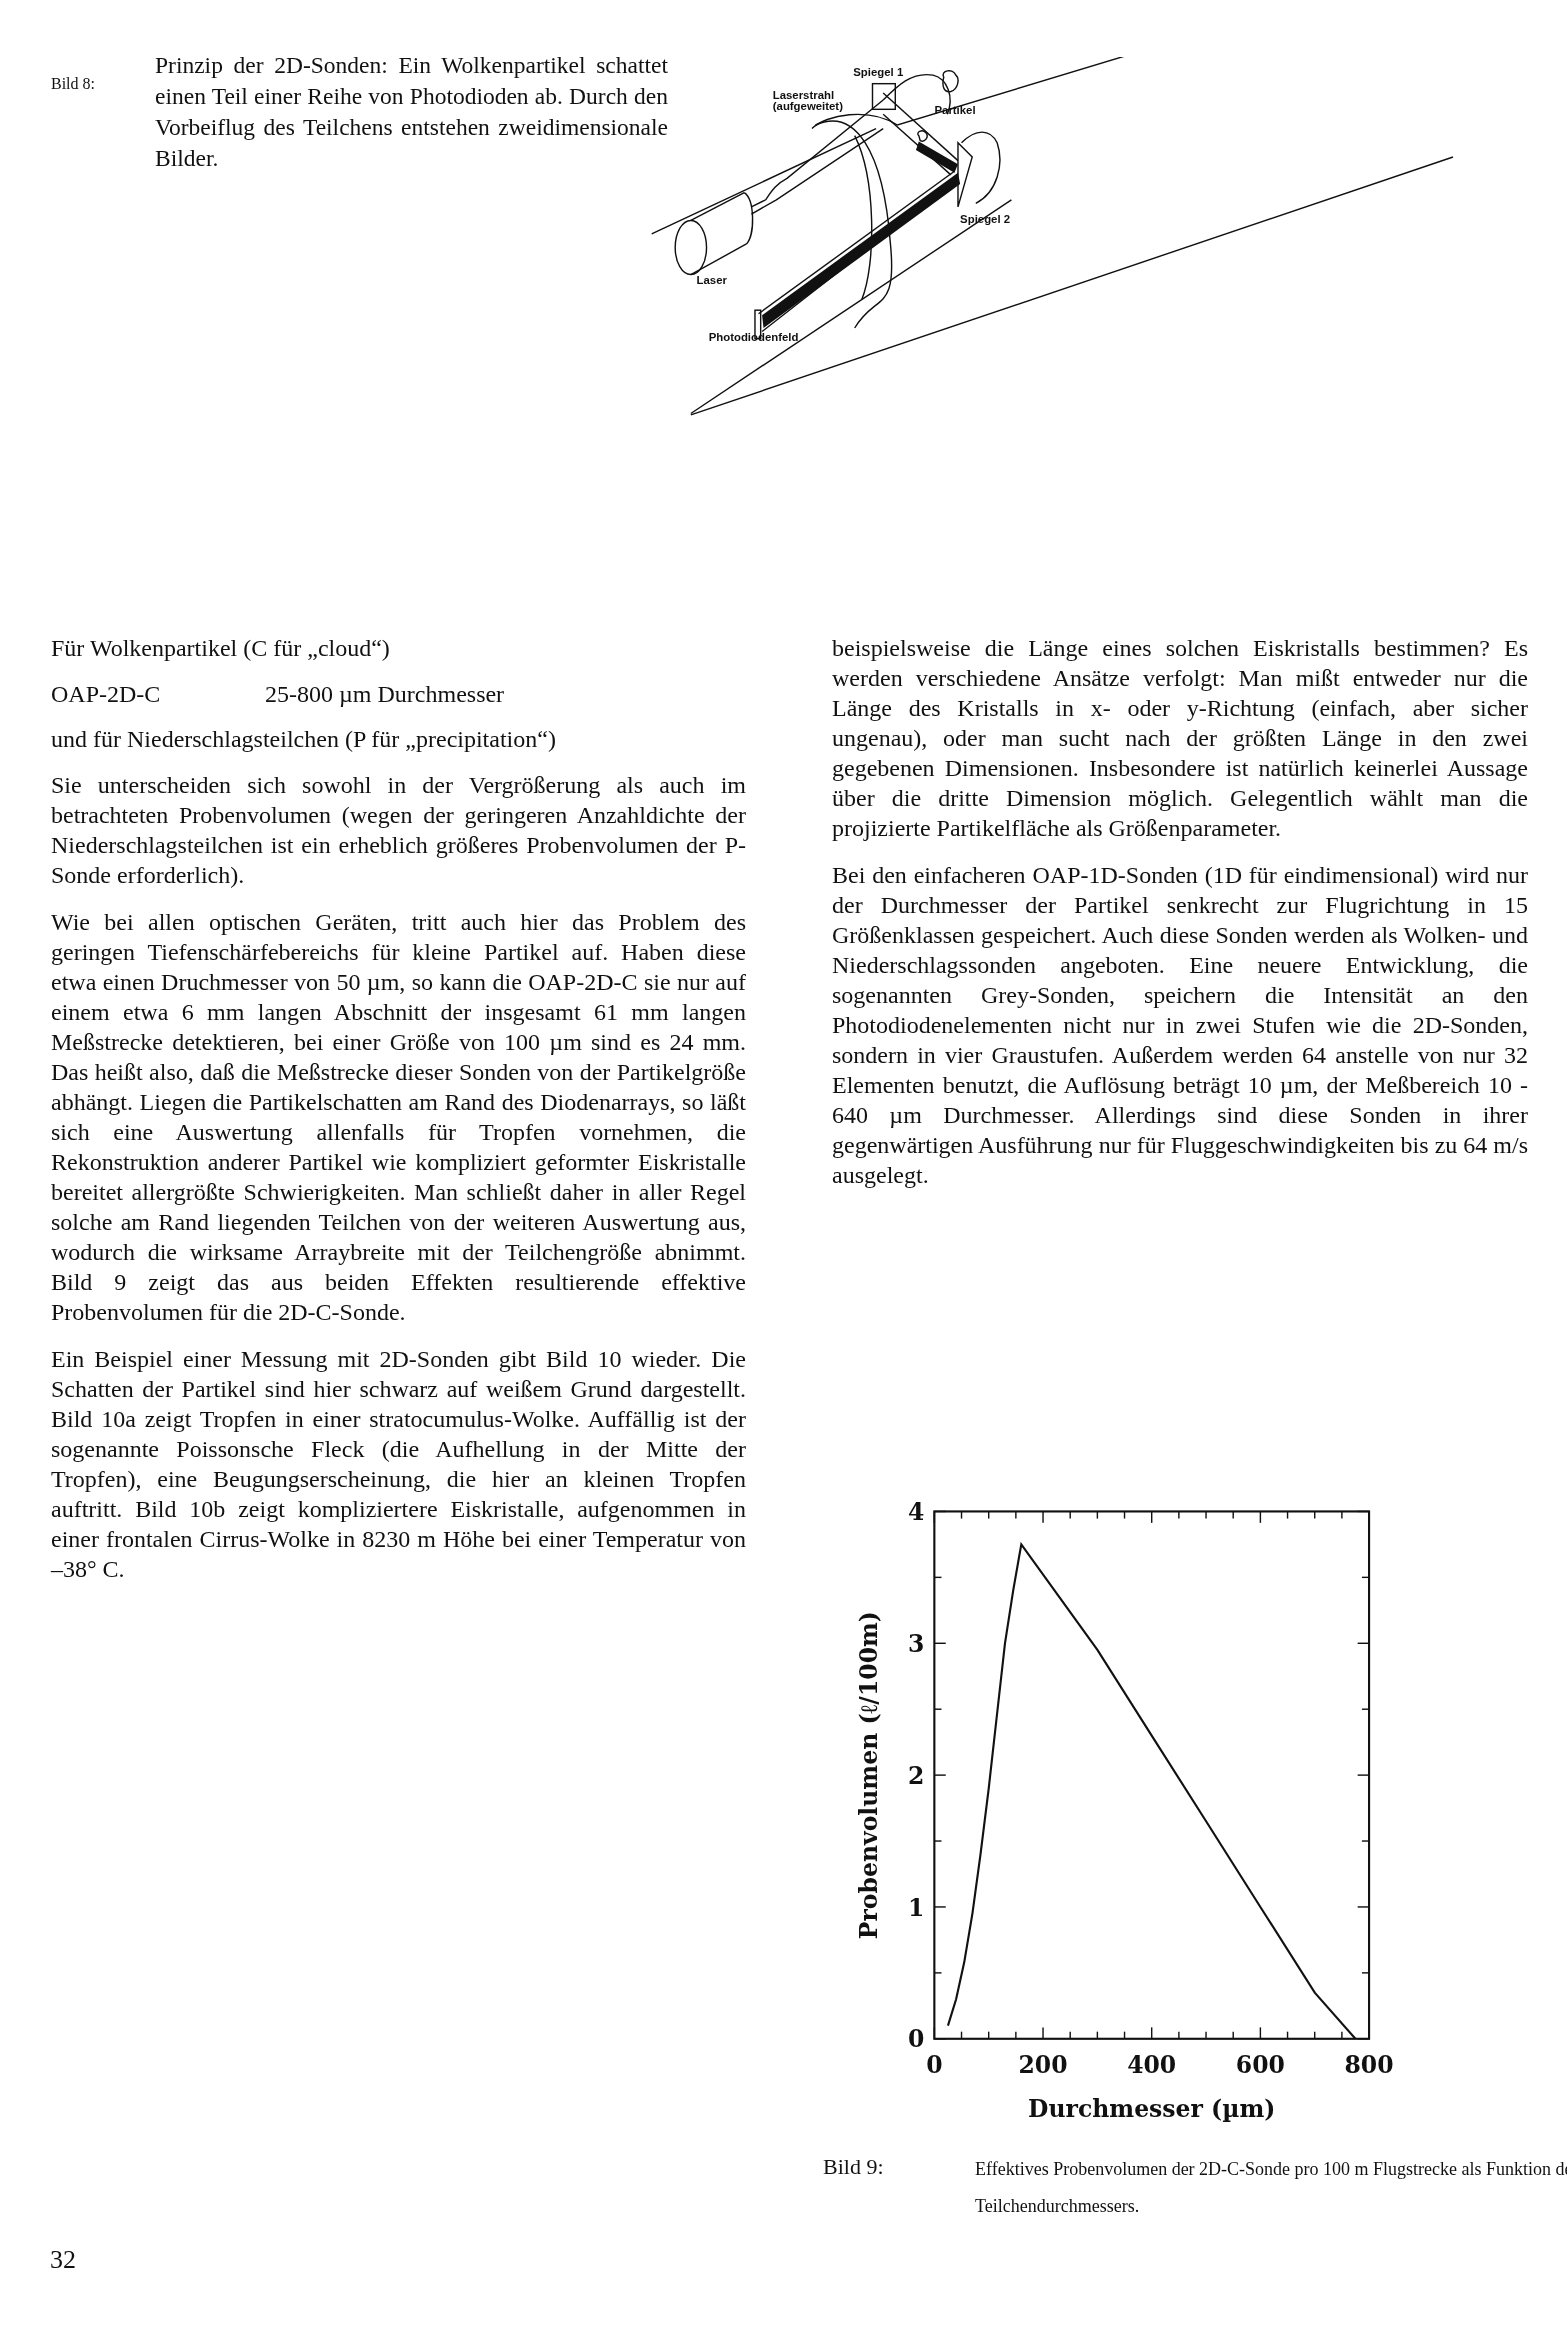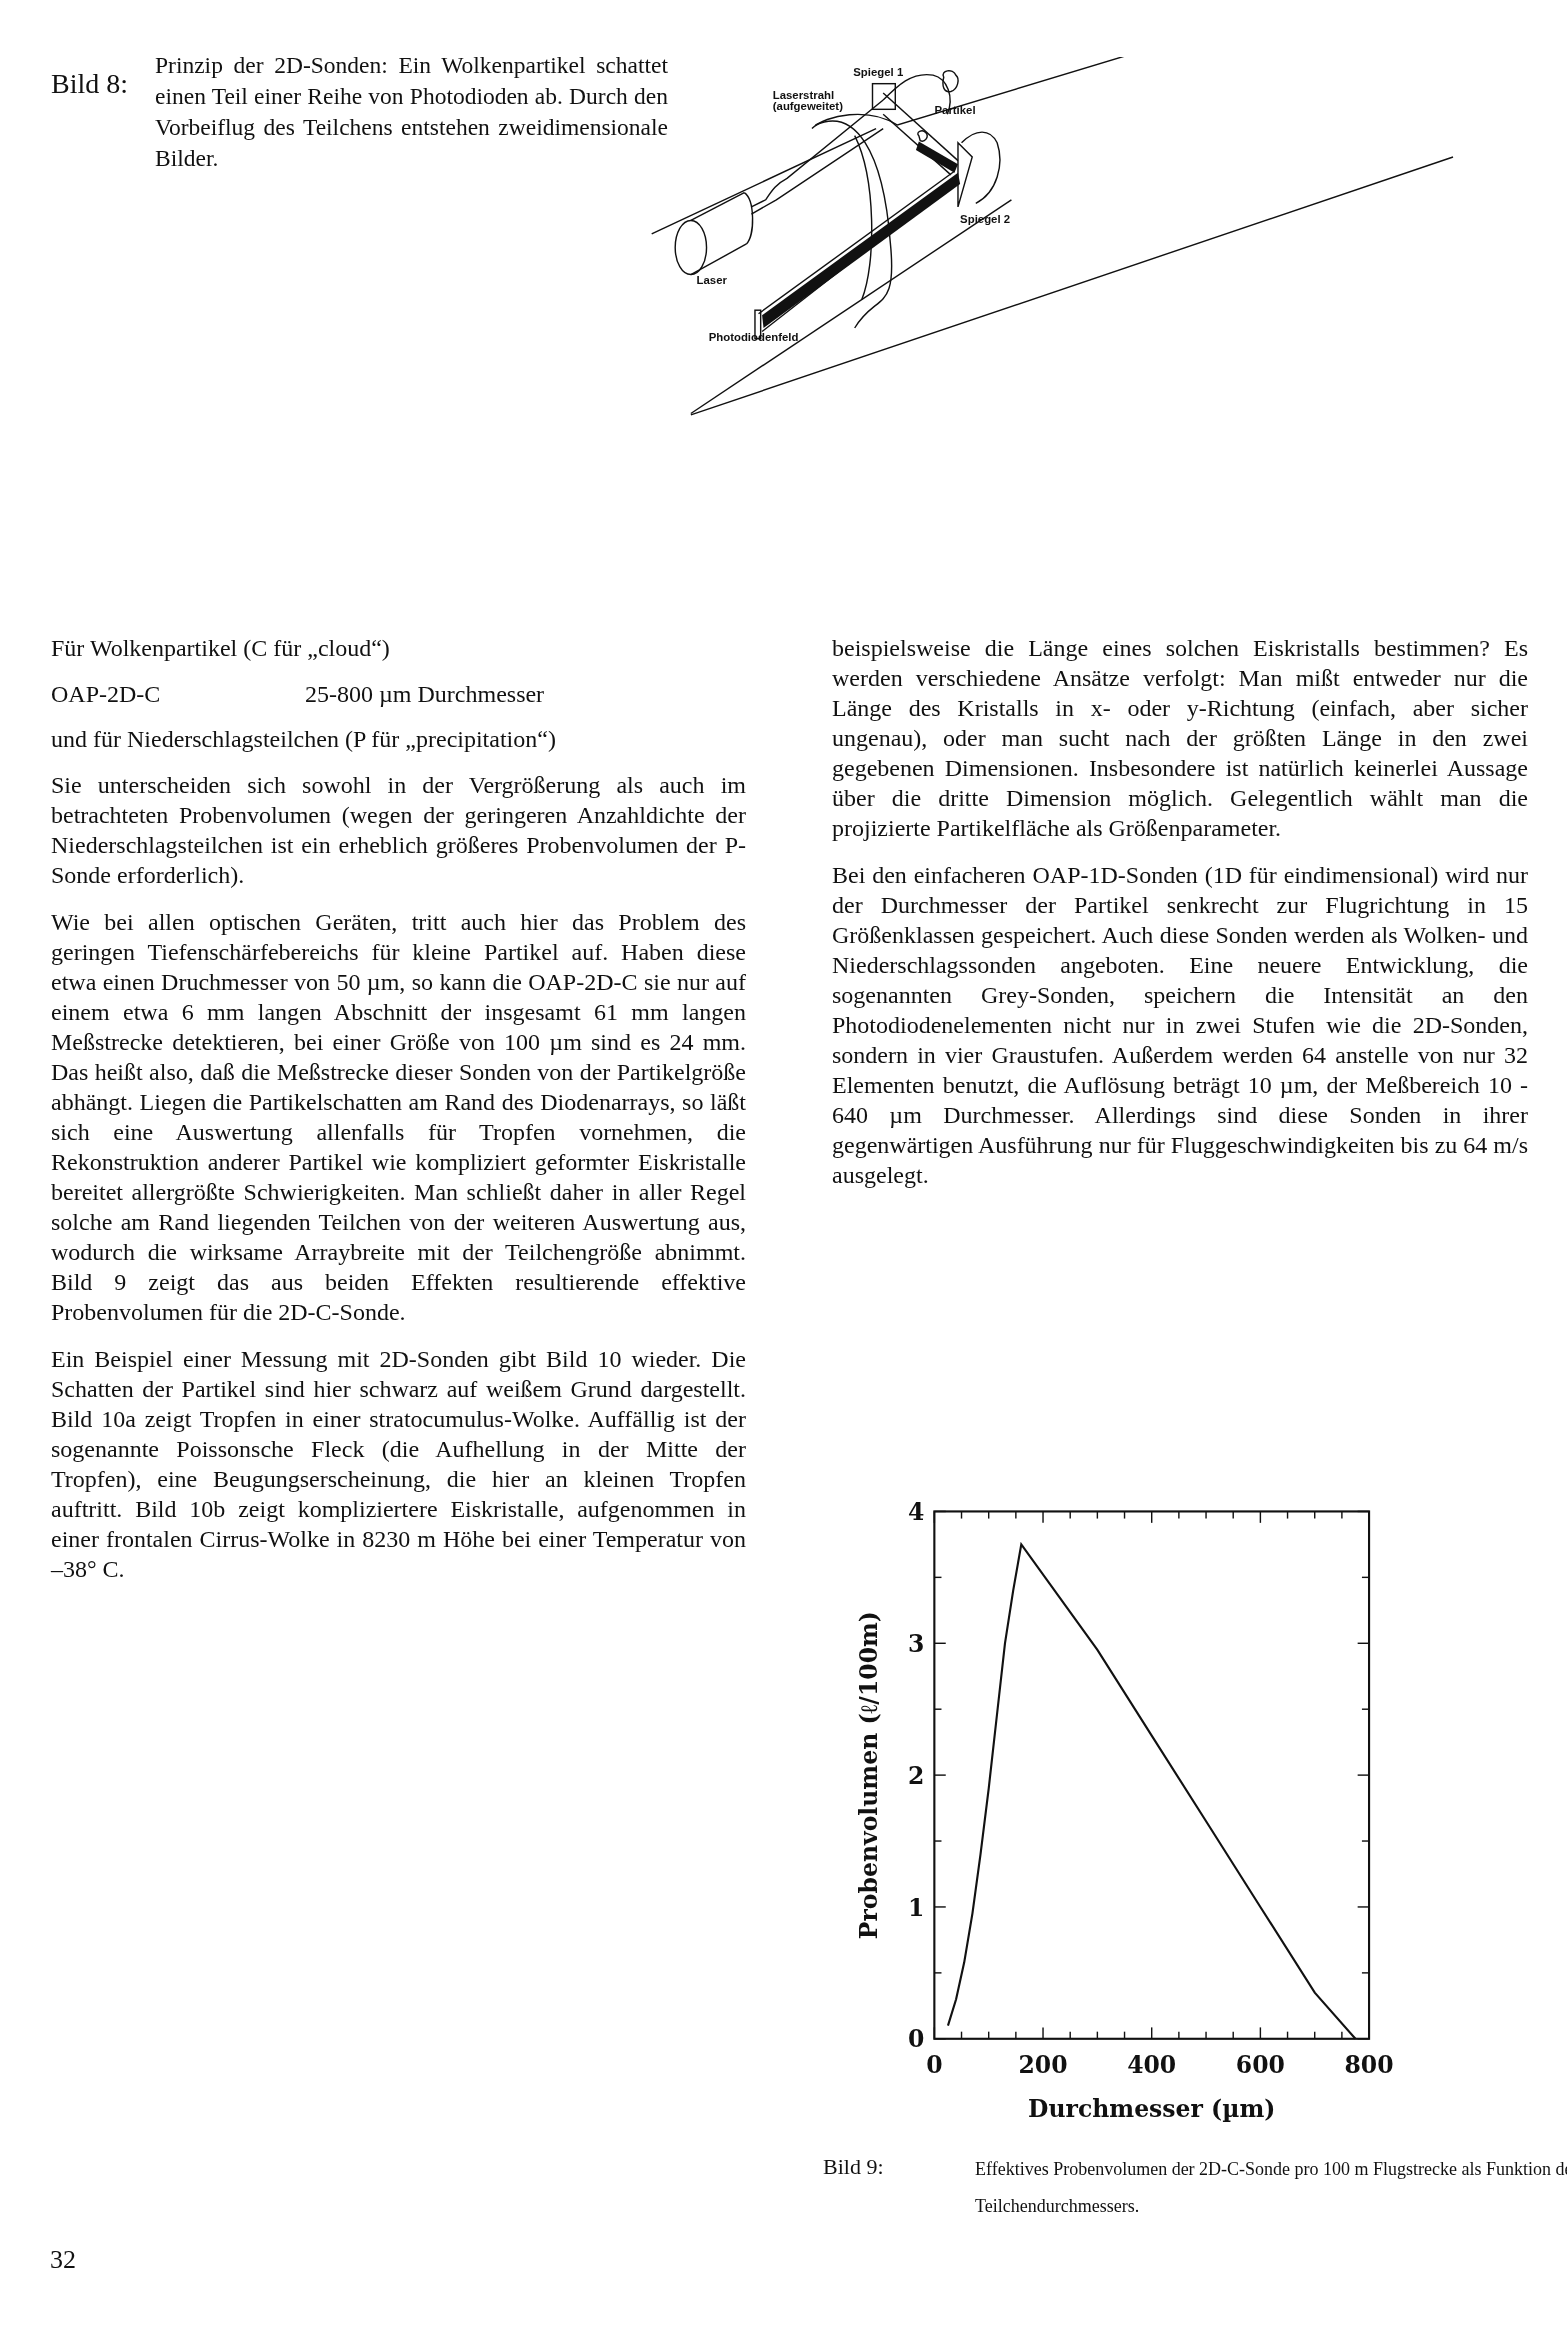--- a/index.html
+++ b/index.html
@@ -1,23 +1,23 @@
 <!DOCTYPE html>
 <html style="font-size:11.4px"><head>
 <meta charset="utf-8">
 <style>
   html, body { margin: 0; padding: 0; background: #ffffff; }
   body { width: 1568px; height: 2330px; position: relative; overflow: hidden; color: #111; font-family: "Liberation Serif", "DejaVu Serif", serif; }
   .abs { position: absolute; }
-  .cap-label { position: absolute; left: 51px; top: 68px; font-size: 28px; line-height: 31px; }
+  .cap-label { position: absolute; left: 51px; top: 68px; font-size: 16px; line-height: 31px; }
   .cap-text { position: absolute; left: 155px; top: 50px; width: 513px; font-size: 23.5px; line-height: 31px; text-align: justify; text-align-last: left; }
   .col { position: absolute; font-size: 24px; line-height: 30px; }
   .col p { margin: 0 0 17px 0; text-align: justify; }
   .col .line { margin: 0 0 15.7px 0; }
-  .col .probe { display: flex; margin: 0 0 15.7px 0; gap: 40px; }
+  .col .probe { display: flex; margin: 0 0 15.7px 0; }
   .col .probe .name { width: 214px; }
   #col-left { left: 51px; top: 633px; width: 695px; }
   #col-right { left: 832px; top: 633px; width: 696px; }
   .diagram-label { font-family: "Liberation Sans", "DejaVu Sans", sans-serif; font-weight: bold; font-size: 16px; fill: #111; }
   #chart { position: absolute; left: 841px; top: 1497px; }
   .tick-label { font-family: "DejaVu Serif", serif; font-weight: bold; font-size: 33px; fill: #111; }
   .axis-title { font-family: "DejaVu Serif", serif; font-weight: bold; font-size: 33px; fill: #111; }
   .fig9-label { position: absolute; left: 823px; top: 2151px; font-size: 22px; line-height: 31px; }
   .fig9-text { position: absolute; left: 928px; top: 2151px; width: 627px; font-size: 18px; line-height: 37px; margin-left: 47px; }
   .page-num { position: absolute; left: 50px; top: 2245px; font-size: 26px; }

